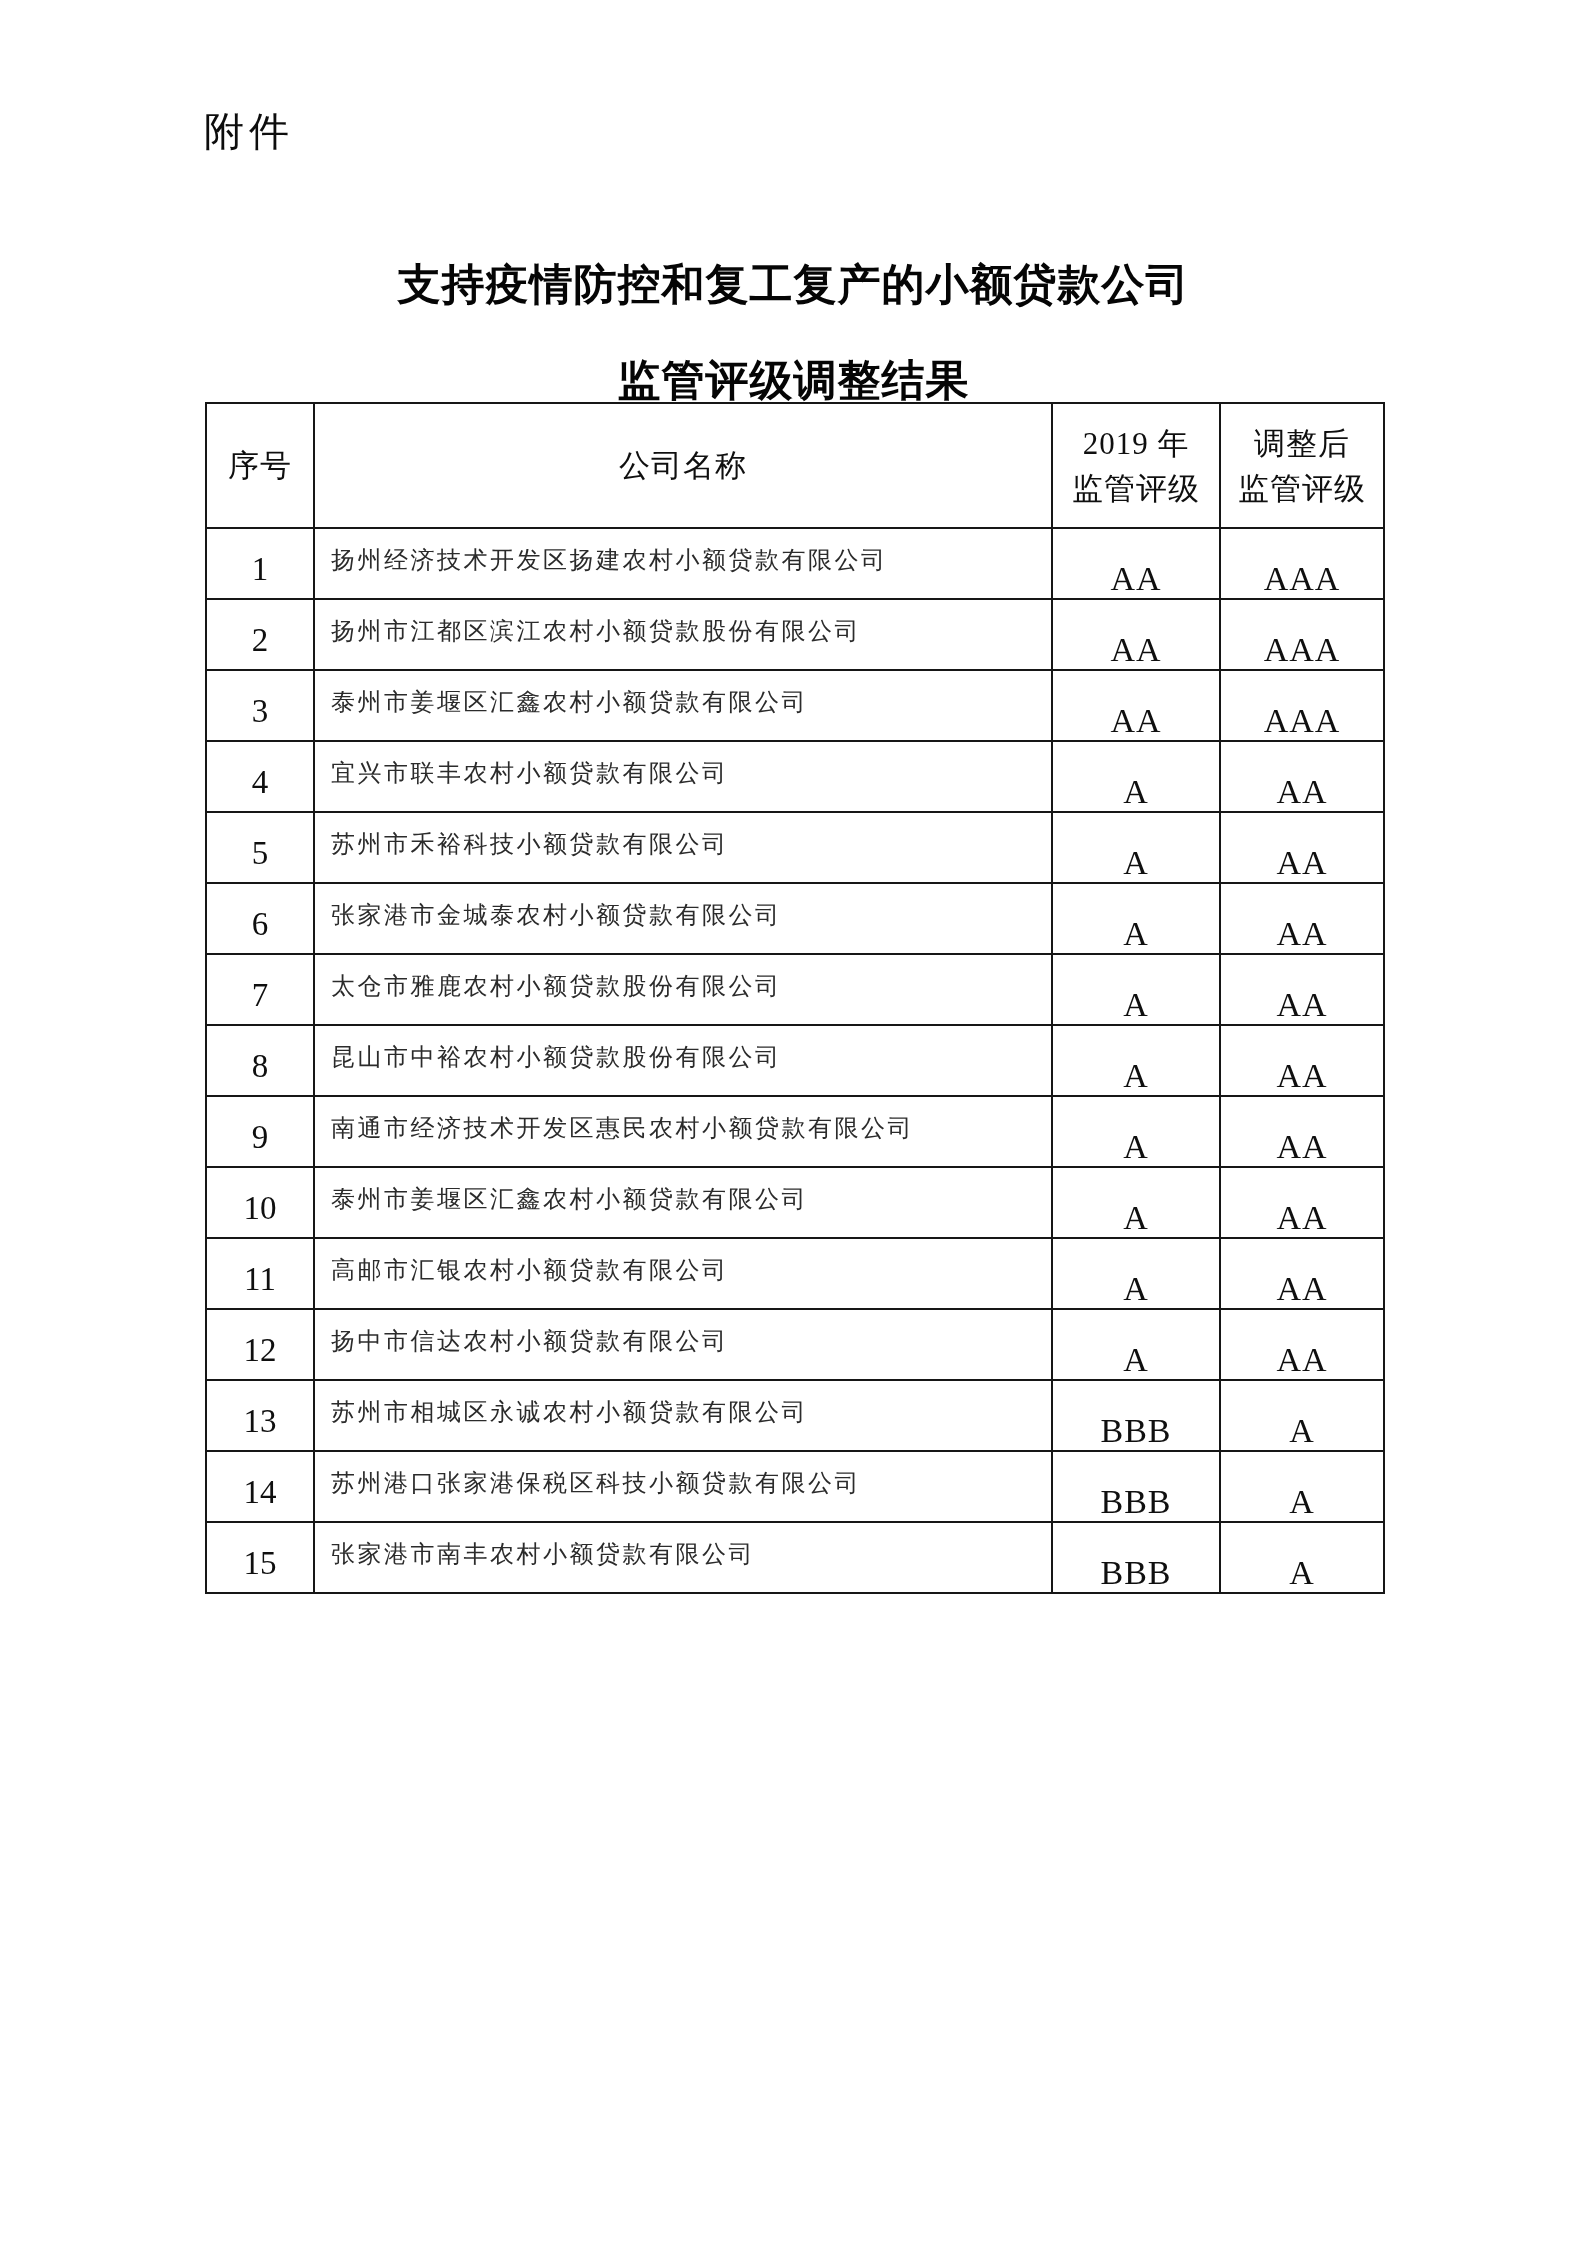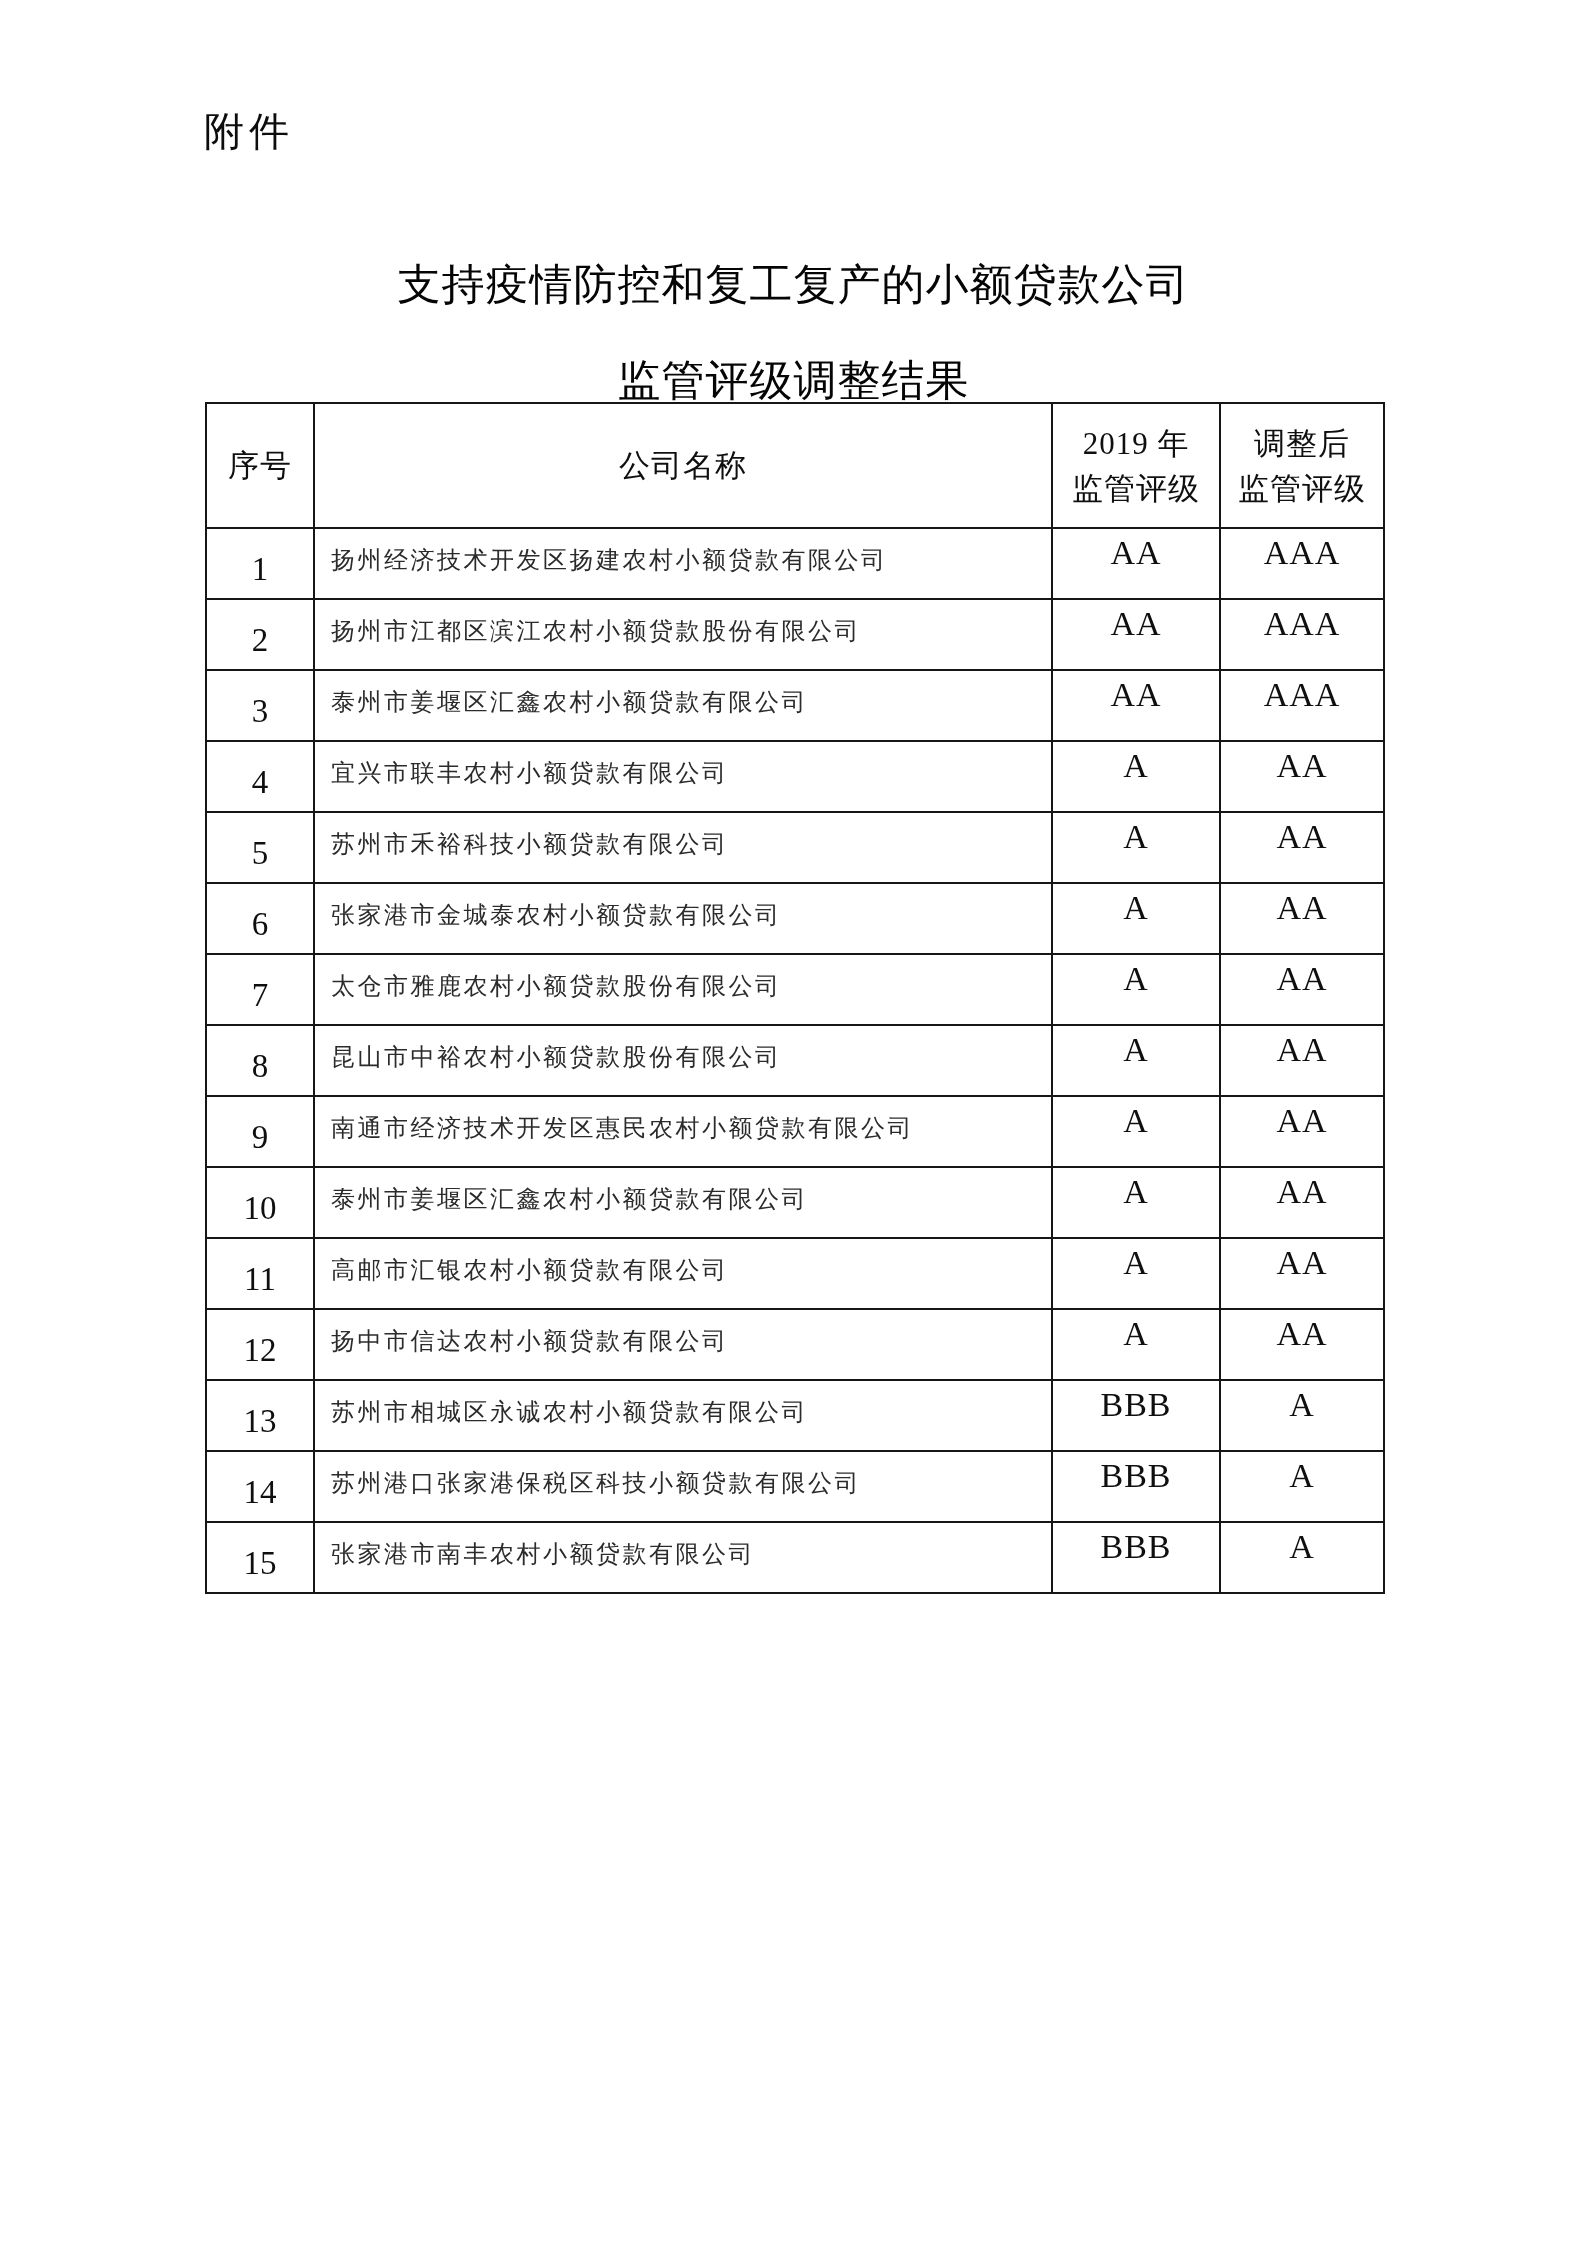--- a/index.html
+++ b/index.html
@@ -24,21 +24,21 @@
     letter-spacing: 5px;
     color: #0d0d0d;
   }
 
   .doc-title {
     position: absolute;
     left: 0;
     width: 100%;
     text-align: center;
     font-family: "Liberation Serif", serif;
-    font-weight: 400;
+    font-weight: 700;
     font-size: 43px;
     color: #050505;
     letter-spacing: 1px;
   }
   .doc-title.line1 { top: 256px; }
   .doc-title.line2 { top: 352px; }
 
   table.rating-table {
     position: absolute;
     left: 205px;
@@ -86,21 +86,21 @@
     padding: 0 6px 8px 16px;
     font-size: 24px;
     letter-spacing: 2.5px;
     color: #2b2b2b;
     font-family: "Liberation Serif", serif;
     white-space: nowrap;
   }
   td.c-rating {
     text-align: center;
     vertical-align: bottom;
-    padding-bottom: 26px;
+    padding-bottom: 0;
     font-size: 34px;
     letter-spacing: 1px;
     color: #0f0f0f;
     font-family: "Liberation Serif", serif;
   }
 </style>
 </head>
 <body>
 
 <div class="page">

